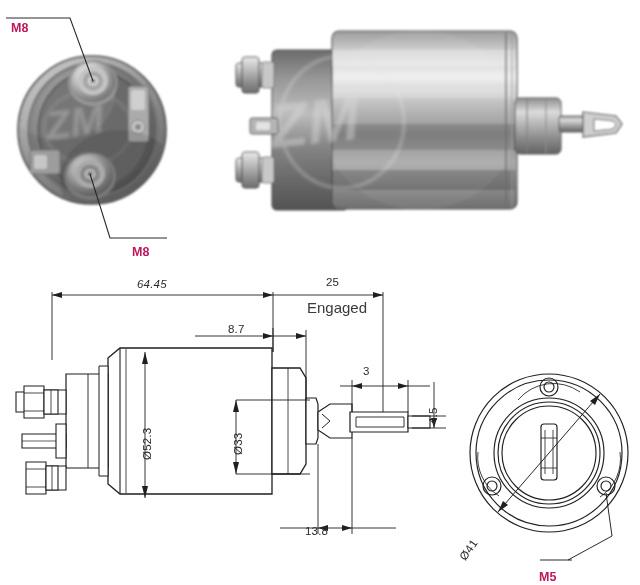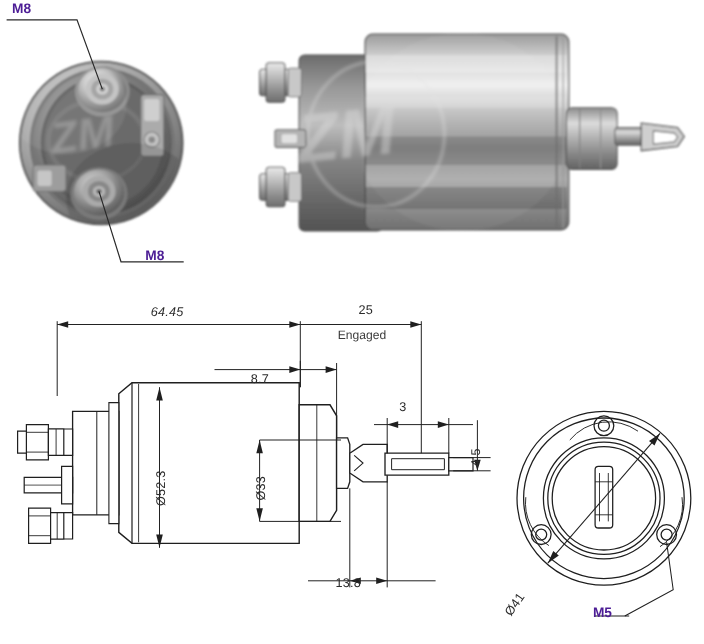--- a/index.html
+++ b/index.html
@@ -32,27 +32,28 @@
     color: #1a1a1a;
     white-space: nowrap;
     line-height: 1;
   }
   .dim-label {
     font-size: 11.5px;
     letter-spacing: 0.2px;
     color: #2b2b2b;
   }
   .dim-label-sm {
-    font-size: 11px;
+    font-size: 15px;
     color: #3a3a3a;
   }
   .callout-label {
     font-size: 12.5px;
     font-weight: 600;
-    color: #4c1d95;
+    color: #be185d;
+    margin-top: 20px;
   }
   .rot90 {
     transform: rotate(-90deg);
     transform-origin: left top;
   }
   .rot-diag {
     transform: rotate(-55deg);
     transform-origin: left top;
   }
 </style>
@@ -375,21 +376,21 @@
     <div class="label callout-label" style="left:11px; top:2px;">M8</div>
 
     <div class="label callout-label" style="left:132px; top:226px;">M8</div>
 
     <div class="label dim-label" style="left:137px; top:279px;font-style:italic;">64.45</div>
 
     <div class="label dim-label" style="left:326px; top:277px;">25</div>
 
     <div class="label dim-label-sm" style="left:307px; top:300px;">Engaged</div>
 
-    <div class="label dim-label" style="left:228px; top:340px;">8.7</div>
+    <div class="label dim-label" style="left:228px; top:324px;">8.7</div>
 
     <div class="label dim-label" style="left:363px; top:366px;">3</div>
 
     <div class="label dim-label" style="left:305px; top:526px;">13.8</div>
 
     <div class="label dim-label rot90" style="left:142px; top:460px;">Ø52.3</div>
 
     <div class="label dim-label rot90" style="left:233px; top:455px;">Ø33</div>
 
     <div class="label dim-label rot90" style="left:428px; top:424px;">4.5</div>

